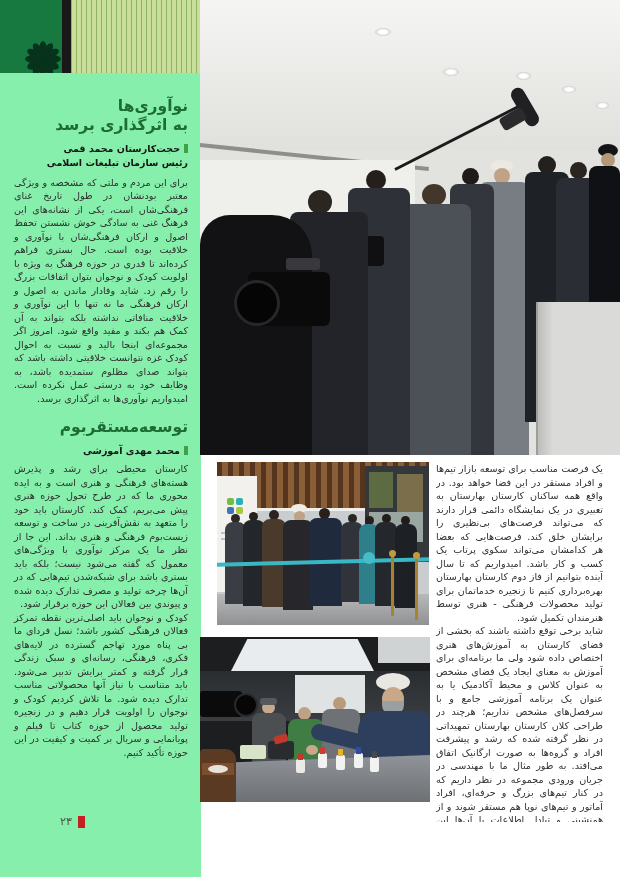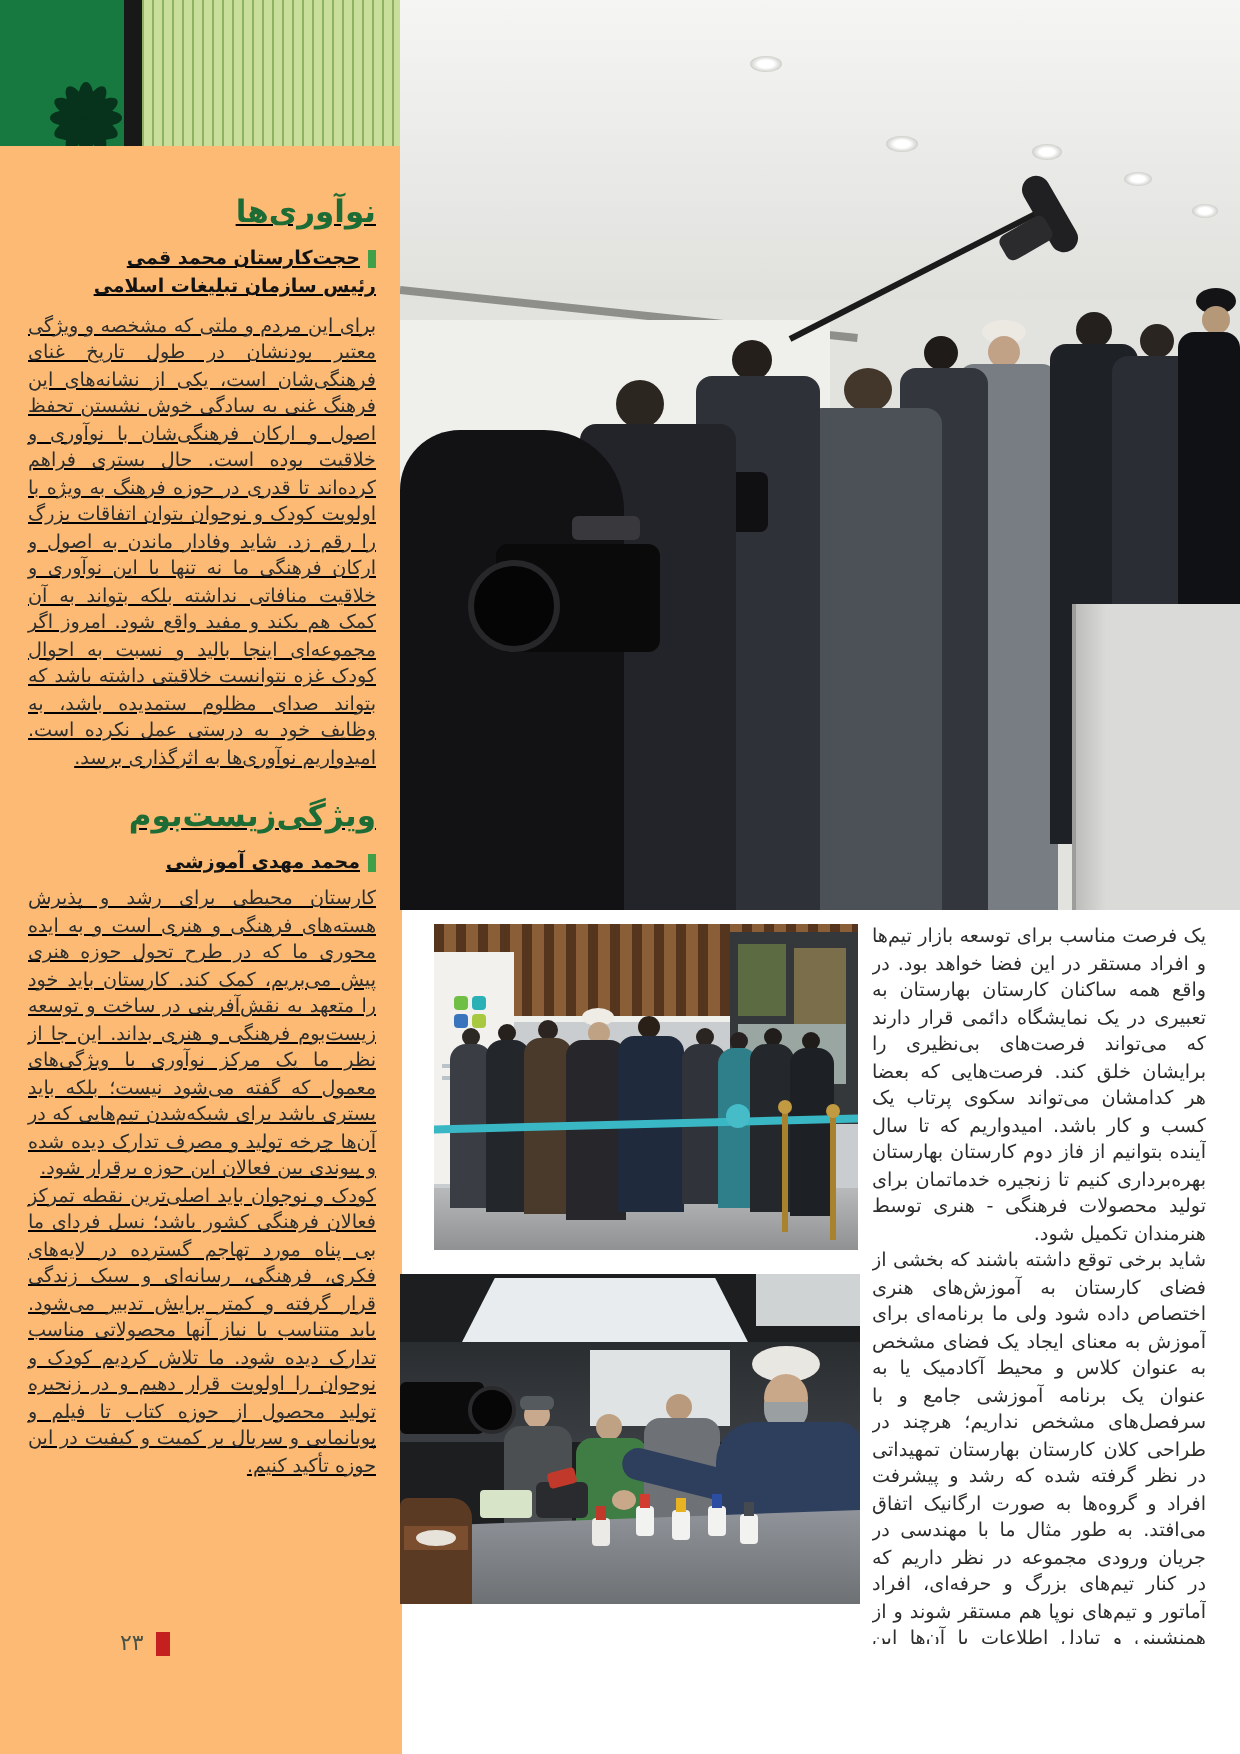--- a/index.html
+++ b/index.html
@@ -6,22 +6,22 @@
   .page{position:relative;width:620px;height:877px;background:#ffffff;overflow:hidden;
         font-family:"DejaVu Sans",sans-serif;margin:0 auto;}
   .abs{position:absolute;}
   
   .corner-green{left:0;top:0;width:62px;height:73px;background:#17793f;}
   .corner-black{left:62px;top:0;width:9px;height:73px;background:#181818;}
   .corner-stripes{left:71px;top:0;width:129px;height:73px;
      background:repeating-linear-gradient(90deg,#8fb162 0 1px,#cade9b 1px 5px);}
   .emblem{position:absolute;right:1px;bottom:0;width:40px;height:34px;}
   
-  .left-panel{left:0;top:73px;width:201px;height:804px;background:#fdba74;
-     box-sizing:border-box;padding:24px 13px 0 14px;direction:rtl;overflow:hidden;text-decoration:underline;}
+  .left-panel{left:0;top:73px;width:201px;height:804px;background:#86efac;
+     box-sizing:border-box;padding:24px 13px 0 14px;direction:rtl;overflow:hidden;}
   .headline{margin:0;color:#1d6c35;font-weight:bold;font-size:15.5px;line-height:19px;text-align:right;}
   .headline span{display:block;}
   .byline{display:flex;align-items:center;gap:4px;margin-top:8px;font-size:9.5px;font-weight:bold;color:#141414;}
   .bullet{display:inline-block;width:4px;height:9px;background:#3fa049;flex:0 0 auto;}
   .role{font-size:9.5px;font-weight:bold;color:#141414;margin-top:3px;line-height:12.5px;text-align:right;}
   .body-text{margin:6px 0 0 0;font-size:9.6px;line-height:13.5px;color:#2e2e2c;
      text-align:justify;text-justify:inter-word;}
   .art2{margin-top:13px;}
   .folio{position:absolute;left:60px;top:815px;display:flex;align-items:center;gap:6px;direction:ltr;}
   .folio-num{font-size:11px;color:#4c5346;}
@@ -65,32 +65,33 @@
       </g>
     </svg>
   </div>
   <div class="abs corner-black"></div>
   <div class="abs corner-stripes"></div>
 
   <aside class="abs left-panel">
     <article>
       <h2 class="headline">
         <span>نوآوری‌ها</span>
+        <span>به اثرگذاری برسد</span>
       </h2>
       <div class="byline">
         <span class="bullet"></span>
         <span>حجت‌کارستان محمد قمی</span>
       </div>
       <div class="role">رئیس سازمان تبلیغات اسلامی</div>
       <p class="body-text">برای این مردم و ملتی که مشخصه و ویژگی معتبر بودنشان در طول تاریخ غنای فرهنگی‌شان است، یکی از نشانه‌های این فرهنگ غنی به سادگی خوش نشستن تحفظ اصول و ارکان فرهنگی‌شان با نوآوری و خلاقیت بوده است. حال بستری فراهم کرده‌اند تا قدری در حوزه فرهنگ به ویژه با اولویت کودک و نوجوان بتوان اتفاقات بزرگ را رقم زد. شاید وفادار ماندن به اصول و ارکان فرهنگی ما نه تنها با این نوآوری و خلاقیت منافاتی نداشته بلکه بتواند به آن کمک هم بکند و مفید واقع شود. امروز اگر مجموعه‌ای اینجا بالید و نسبت به احوال کودک غزه نتوانست خلاقیتی داشته باشد که بتواند صدای مظلوم ستمدیده باشد، به وظایف خود به درستی عمل نکرده است. امیدواریم نوآوری‌ها به اثرگذاری برسد.</p>
     </article>
 
     <article class="art2">
       <h2 class="headline">
-        <span>ویژگی‌زیست‌بوم</span>
+        <span>توسعه‌مستقر‌بوم</span>
       </h2>
       <div class="byline">
         <span class="bullet"></span>
         <span>محمد مهدی آموزشی</span>
       </div>
       <p class="body-text">کارستان محیطی برای رشد و پذیرش هسته‌های فرهنگی و هنری است و به ایده محوری ما که در طرح تحول حوزه هنری پیش می‌بریم، کمک کند. کارستان باید خود را متعهد به نقش‌آفرینی در ساخت و توسعه زیست‌بوم فرهنگی و هنری بداند. این جا از نظر ما یک مرکز نوآوری با ویژگی‌های معمول که گفته می‌شود نیست؛ بلکه باید بستری باشد برای شبکه‌شدن تیم‌هایی که در آن‌ها چرخه تولید و مصرف تدارک دیده شده و پیوندی بین فعالان این حوزه برقرار شود.</p>
       <p class="body-text" style="margin-top:0;">کودک و نوجوان باید اصلی‌ترین نقطه تمرکز فعالان فرهنگی کشور باشد؛ نسل فردای ما بی پناه مورد تهاجم گسترده در لایه‌های فکری، فرهنگی، رسانه‌ای و سبک زندگی قرار گرفته و کمتر برایش تدبیر می‌شود. باید متناسب با نیاز آنها محصولاتی مناسب تدارک دیده شود. ما تلاش کردیم کودک و نوجوان را اولویت قرار دهیم و در زنجیره تولید محصول از حوزه کتاب تا فیلم و پویانمایی و سریال بر کمیت و کیفیت در این حوزه تأکید کنیم.</p>
     </article>
   </aside>
 

